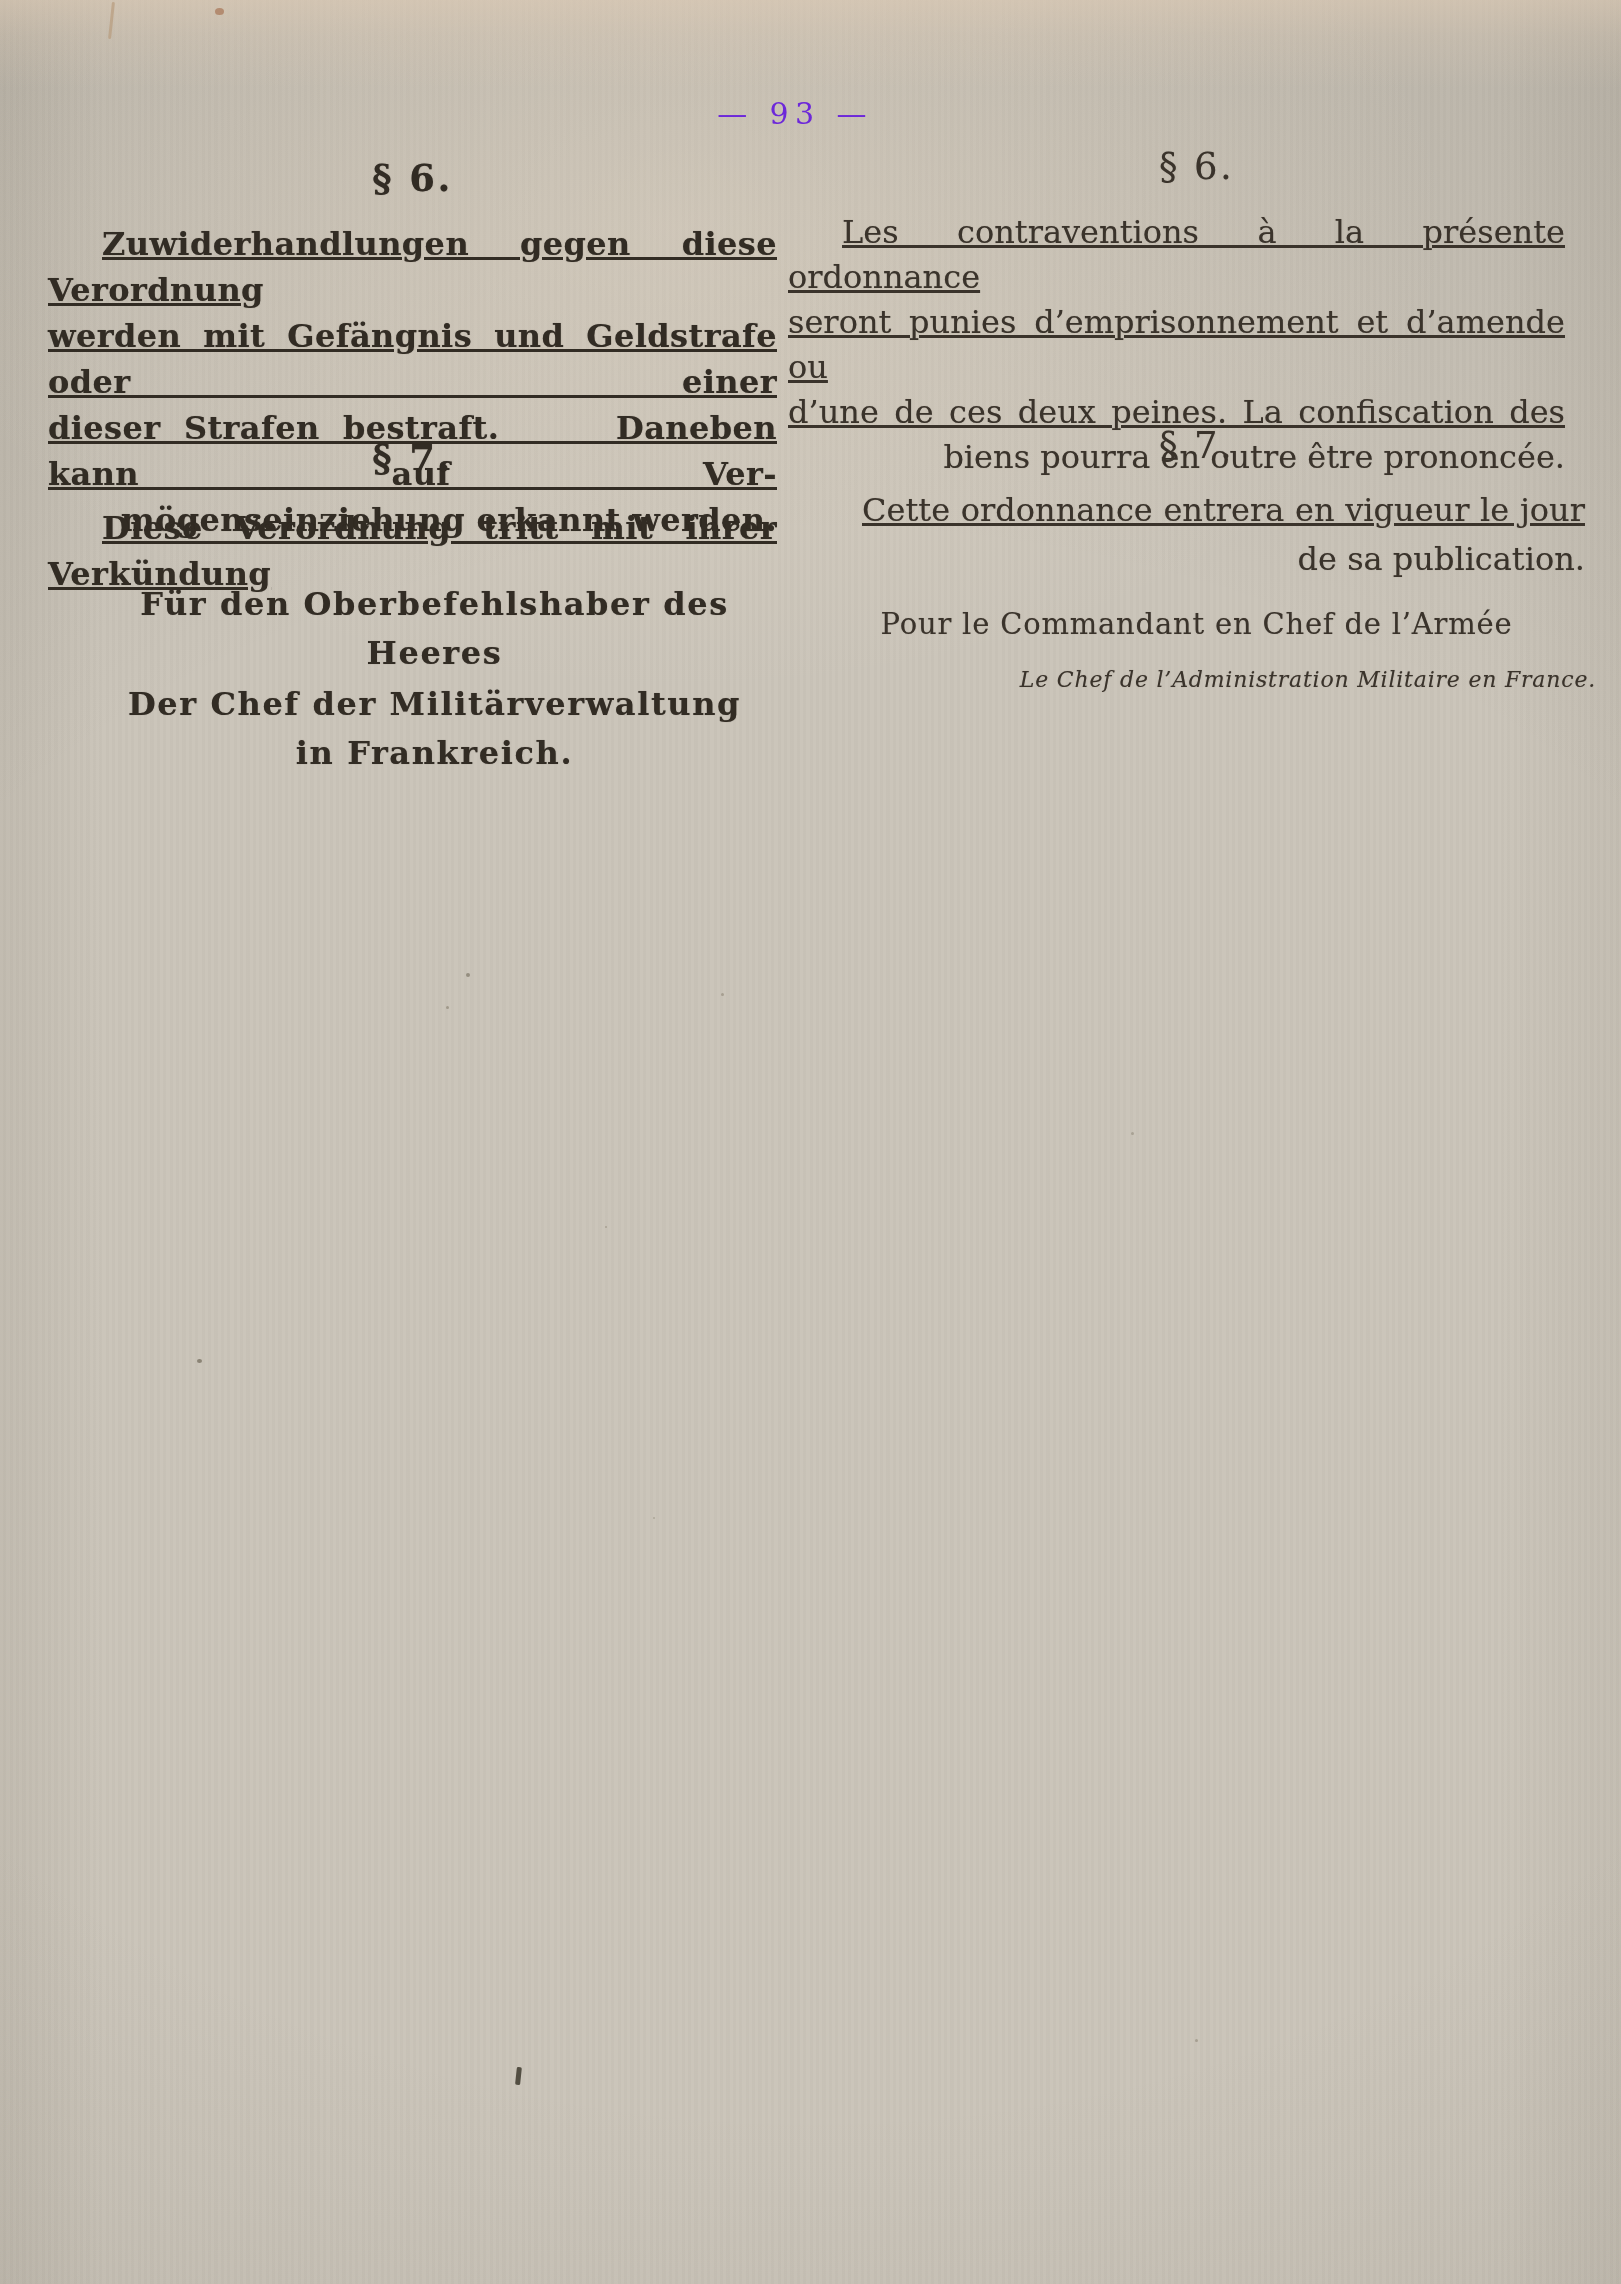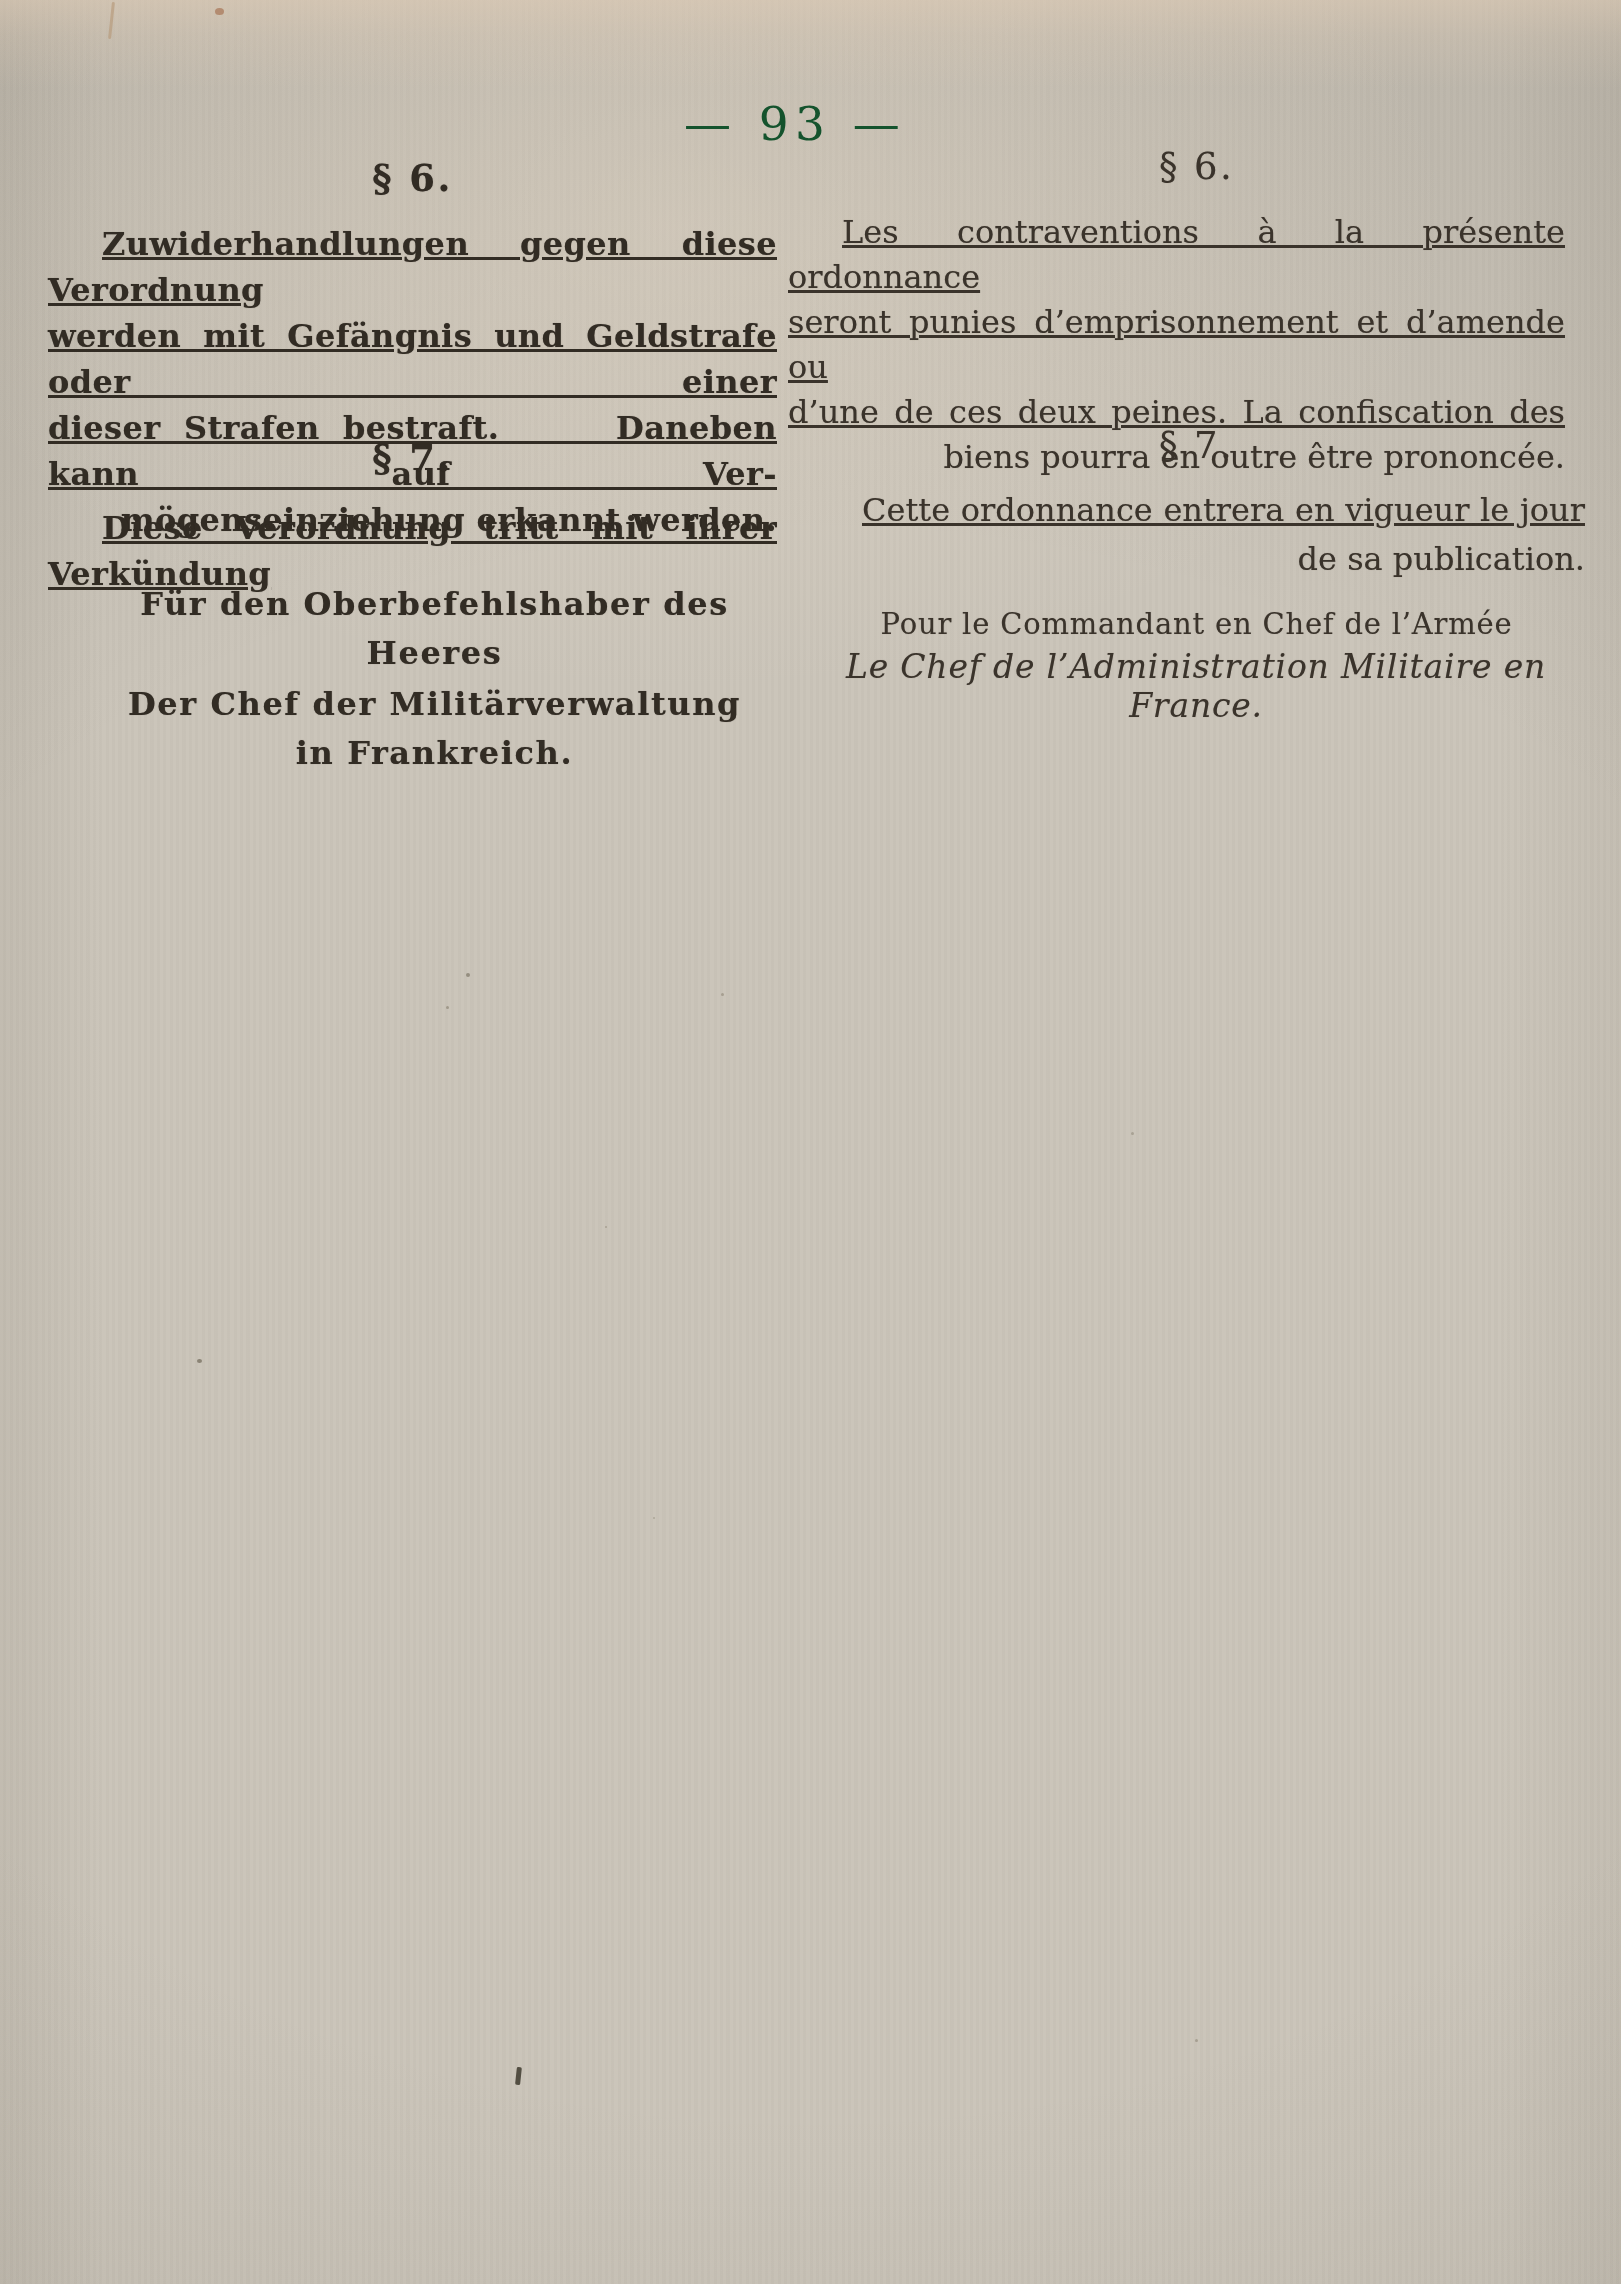--- a/index.html
+++ b/index.html
@@ -26,40 +26,40 @@
   
   .block { position: absolute; }
   .center { text-align: center; }
 
   .ink-de { color: #322c24; text-shadow: 0 0 0.8px rgba(40,34,26,0.45); }
   .ink-fr { color: #3a332b; text-shadow: 0 0 0.8px rgba(45,40,32,0.35); }
 
   .pagenum {
     top: 96px; left: 0; width: 1590px;
     text-align: center;
-    font-size: 47px; letter-spacing: 6.4px;
-    color: #14532d;
+    font-size: 30px; letter-spacing: 6.4px;
+    color: #6d28d9;
   }
 
   .heading { font-size: 37px; letter-spacing: 2.4px; }
   .heading.de { font-weight: 700; }
 
   .para { font-size: 32px; }
   .para.de { font-weight: 700; line-height: 46px; letter-spacing: 0.4px; }
   .para.fr { line-height: 45px; }
   .para.fr.wide { line-height: 49px; }
 
   .jline { text-align: justify; text-align-last: justify; text-decoration: underline; }
   .jline.indent { text-indent: 54px; }
   .lline { text-align: right; }
 
   .sig-de { font-weight: 700; font-size: 32px; line-height: 49px; text-align: center; letter-spacing: 1.6px; }
   .sig-de .gap { margin-top: 2px; }
   .sig-fr-1 { font-size: 29px; text-align: center; letter-spacing: 0.8px; }
-  .sig-fr-2 { font-size: 33px; font-style: italic; text-align: center; letter-spacing: 0.8px; }
+  .sig-fr-2 { font-size: 22px; font-style: italic; text-align: right; letter-spacing: 0.8px; margin-top: 20px; }
 
   
   .g-h6  { top: 156px; left: 48px;  width: 729px; }
   .g-p6  { top: 221px; left: 48px;  width: 729px; }
   .g-h7  { top: 436px; left: 48px;  width: 729px; }
   .g-p7  { top: 505px; left: 48px;  width: 729px; }
   .g-sig { top: 580px; left: 76px;  width: 717px; }
 
   
   .f-h6  { top: 145px; left: 808px; width: 777px; }

